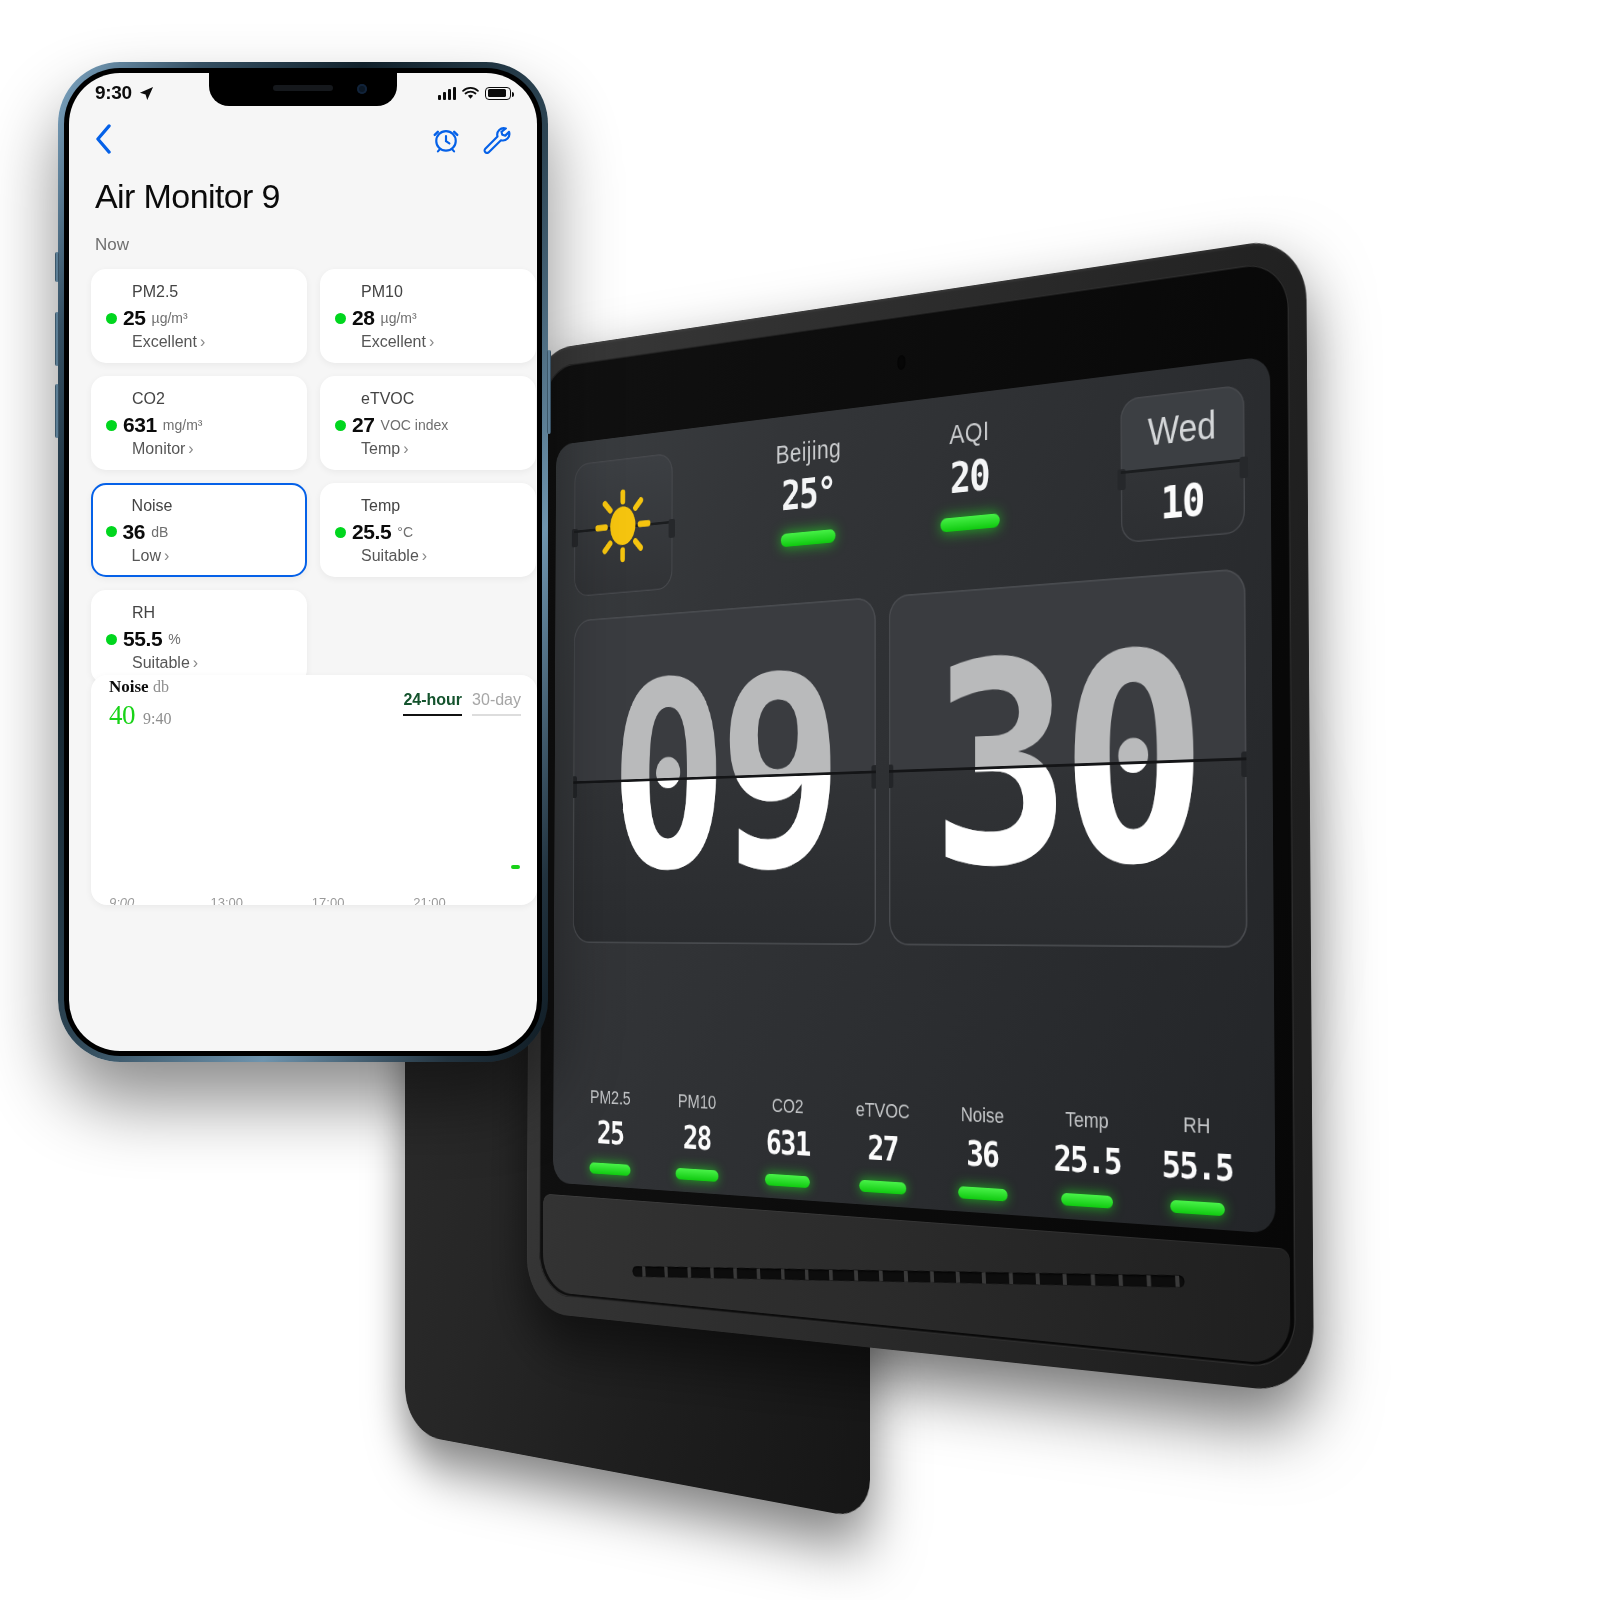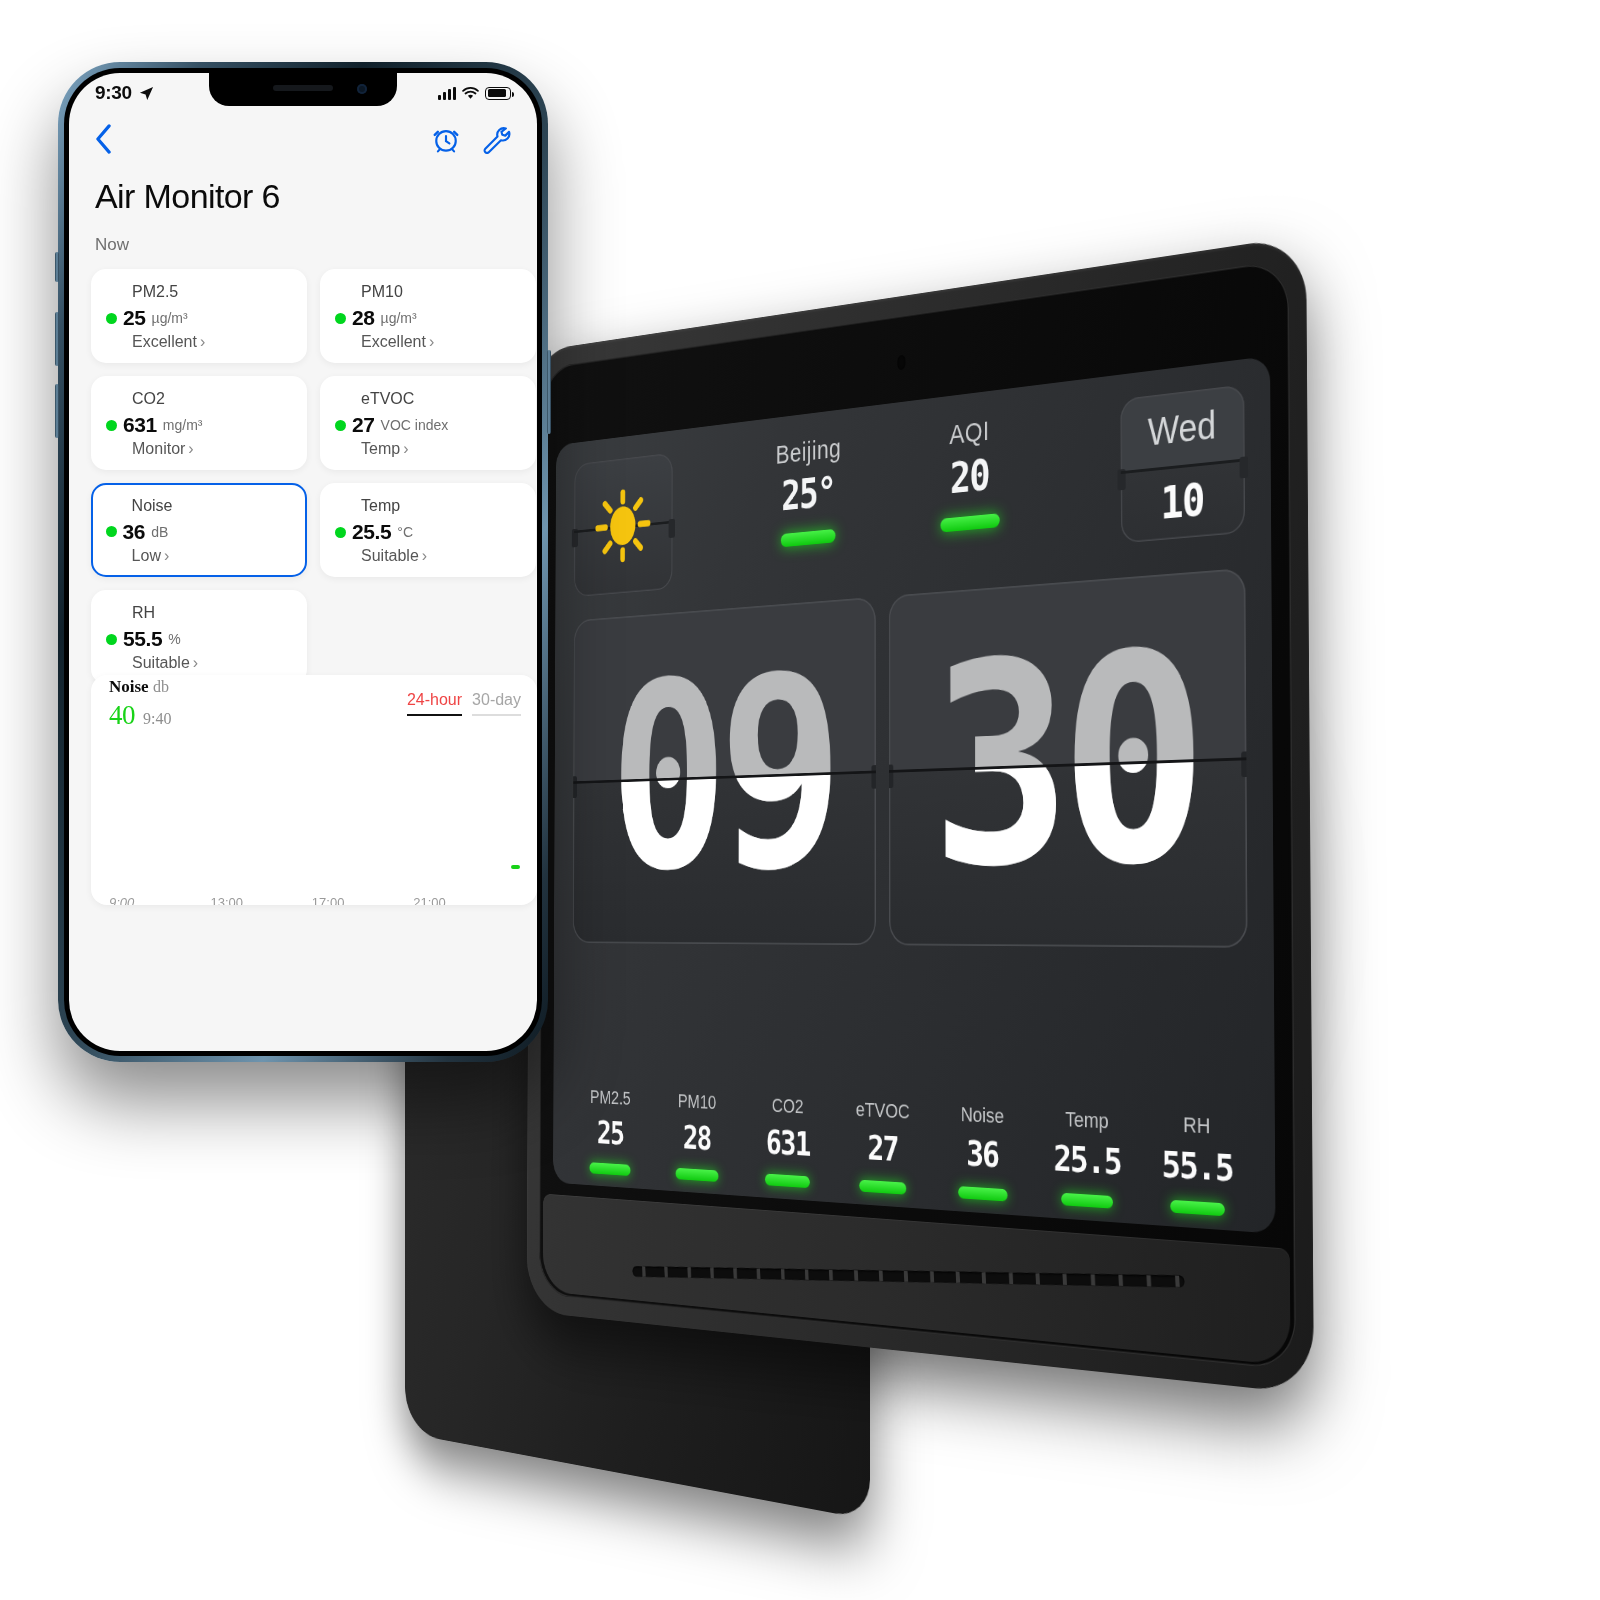--- a/index.html
+++ b/index.html
@@ -61,21 +61,21 @@
   .c-stat .chev{color:#8a8a8a;margin-left:3px;}
 
   .chartcard{position:absolute;left:22px;top:602px;width:446px;height:230px;background:#fff;border-radius:16px;box-shadow:0 2px 7px rgba(0,0,0,.055);overflow:hidden;}
   .ch-head{position:absolute;left:18px;top:2px;font-family:Liberation Serif, serif;}
   .ch-t1{font-size:17px;font-weight:700;color:#0b0b0b;}
   .ch-t1 em{font-style:normal;font-weight:400;color:#8e8e8e;font-size:16px;}
   .ch-t2{margin-top:3px;display:flex;align-items:baseline;gap:8px;}
   .ch-big{font-size:27px;color:#19d318;font-weight:400;letter-spacing:-.5px;}
   .ch-time{font-size:16px;color:#8e8e8e;}
   .seg{position:absolute;right:16px;top:16px;display:flex;gap:10px;font-size:16px;}
-  .seg .on{color:#ef4444;font-weight:400;border-bottom:2.5px solid #111;padding-bottom:5px;}
+  .seg .on{color:#14532d;font-weight:700;border-bottom:2.5px solid #111;padding-bottom:5px;}
   .seg .off{color:#a6a6a6;border-bottom:2.5px solid #ddd;padding-bottom:5px;}
   .plot{position:absolute;left:18px;right:14px;bottom:36px;top:96px;display:flex;align-items:flex-end;gap:0;}
   .plot .bar{flex:1 1 0;display:flex;justify-content:center;}
   .plot .bar i{display:block;width:4px;background:#18d218;border-radius:1px;}
   .plot .bar.hollow i{background:transparent;border:2px solid #18d218;border-radius:3px;width:9px;box-sizing:border-box;}
   .xaxis{position:absolute;left:18px;right:14px;bottom:10px;display:flex;font-size:13px;color:#9a9a9a;}
   .xaxis span{position:absolute;}
 
   
   #device-wrap{position:absolute;left:250px;top:230px;width:1320px;height:1330px;}
@@ -358,21 +358,21 @@
               <path d="M16 13v5.4l3.6 2.3" stroke="#0561e8" stroke-width="2.3" fill="none" stroke-linecap="round"></path>
               <path d="M7.3 8.4 4 11.6M24.7 8.4 28 11.6" stroke="#0561e8" stroke-width="2.6" stroke-linecap="round"></path>
               <path d="M9.5 26.8 7.4 29.2M22.5 26.8l2.1 2.4" stroke="#0561e8" stroke-width="2.3" stroke-linecap="round"></path>
             </svg>
             <svg width="30" height="30" viewBox="0 0 32 32">
               <path d="M26.5 4.8a7 7 0 0 0-8.9 8.6L4.6 26.4a2.6 2.6 0 0 0 3.7 3.7L21.3 17.3a7 7 0 0 0 8.6-8.9l-4 4-3.2-.9-.9-3.2z" stroke="#0561e8" stroke-width="2.3" fill="none" stroke-linejoin="round"></path>
             </svg>
           </div>
         </div>
 
-        <div class="page-title">Air Monitor 6</div>
+        <div class="page-title">Air Monitor 9</div>
         <div class="now-label">Now</div>
 
         <div class="cards" id="cards">
             <div class="card">
               <div class="c-name">PM2.5</div>
               <div class="c-val">
                 <span class="dot" style="background: rgb(0, 214, 30);"></span>
                 <span class="c-num">25</span>
                 <span class="c-unit">µg/m³</span>
               </div>

